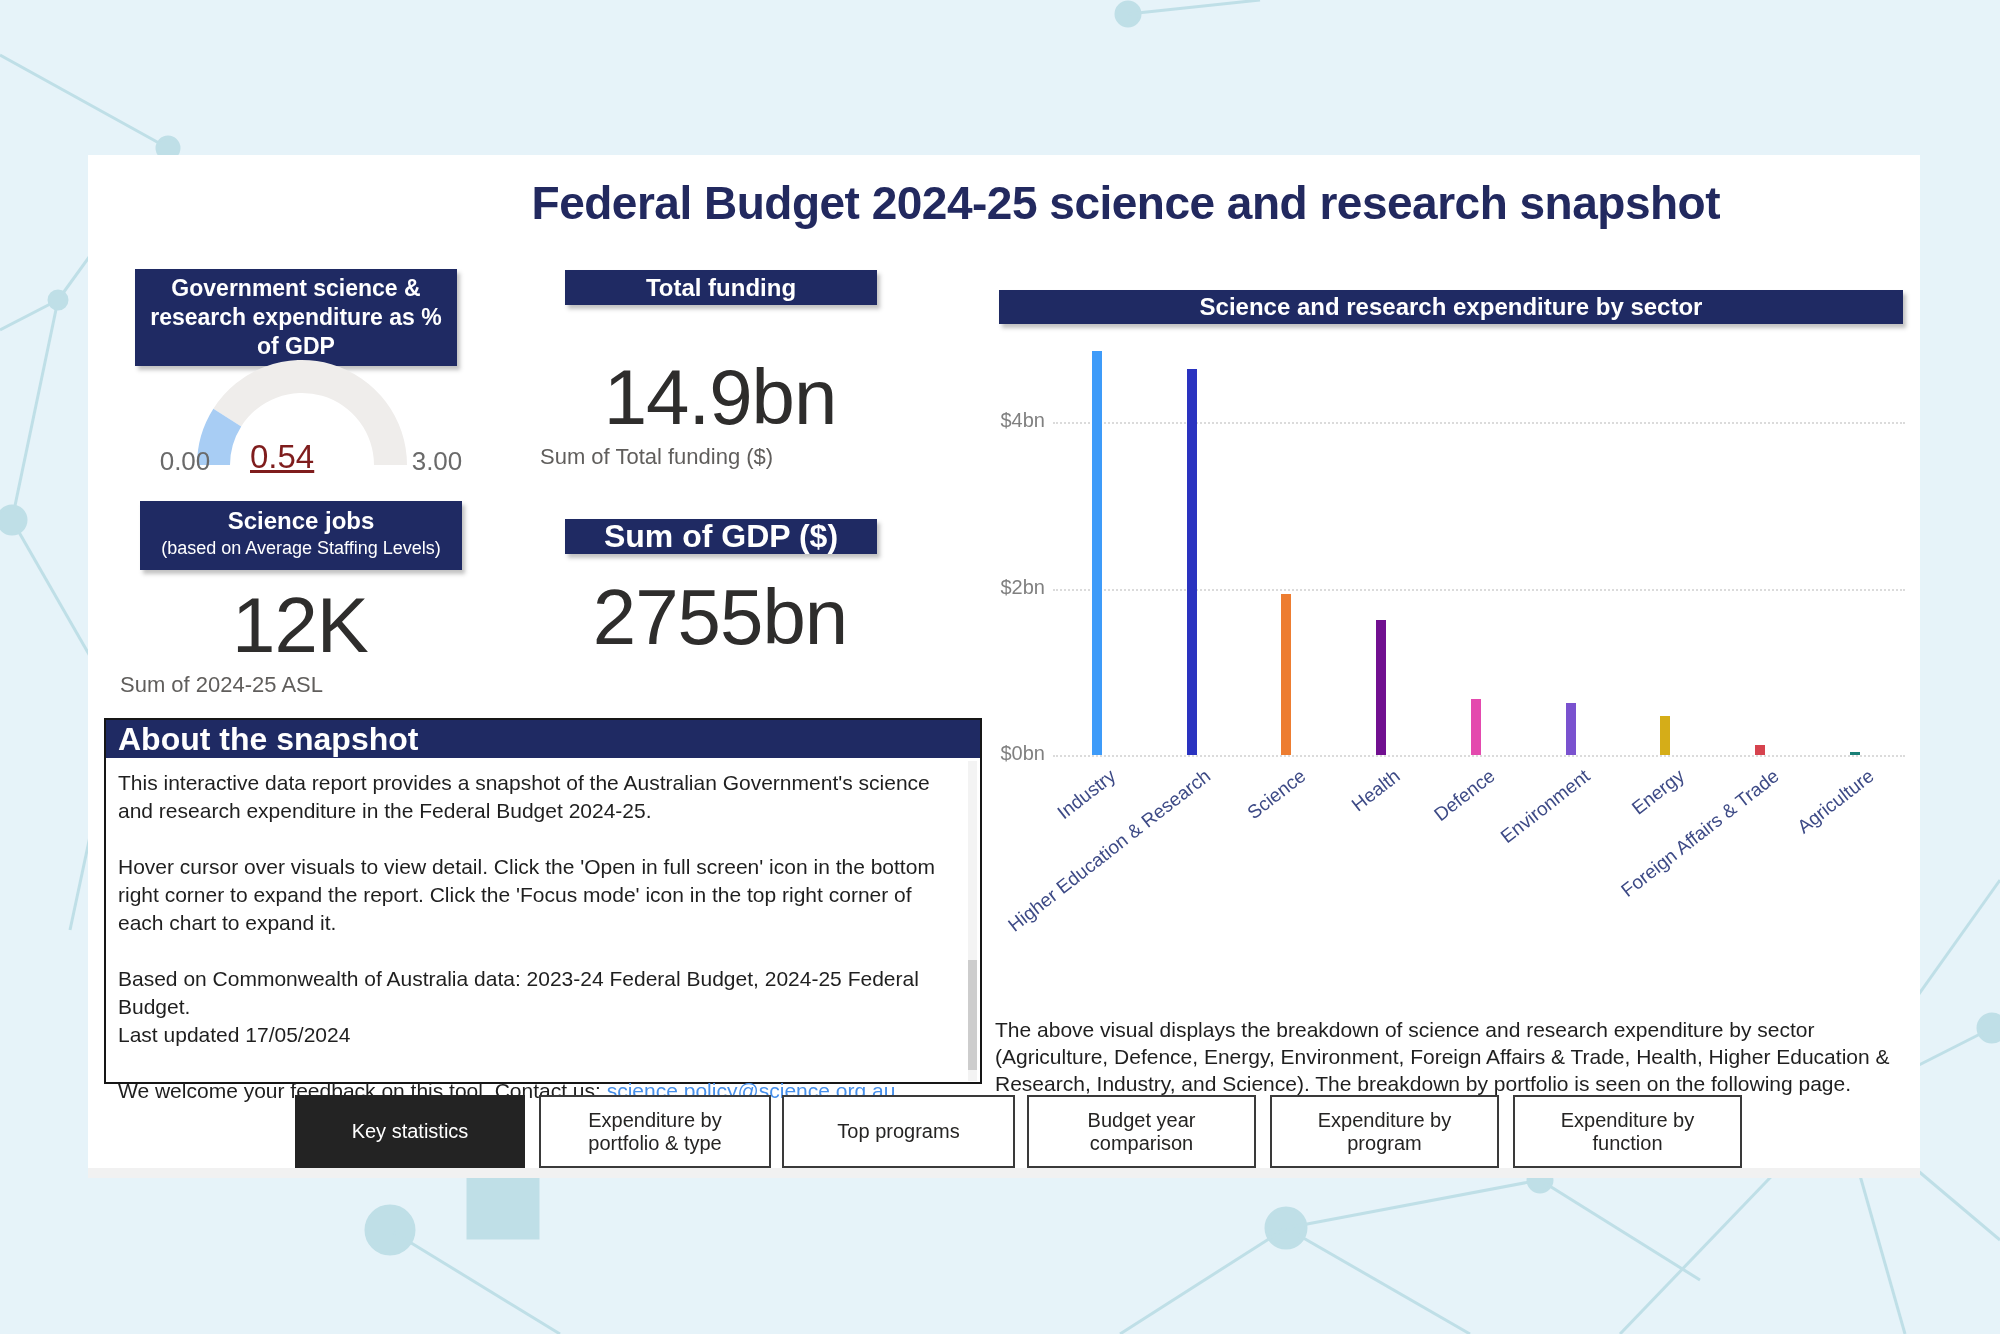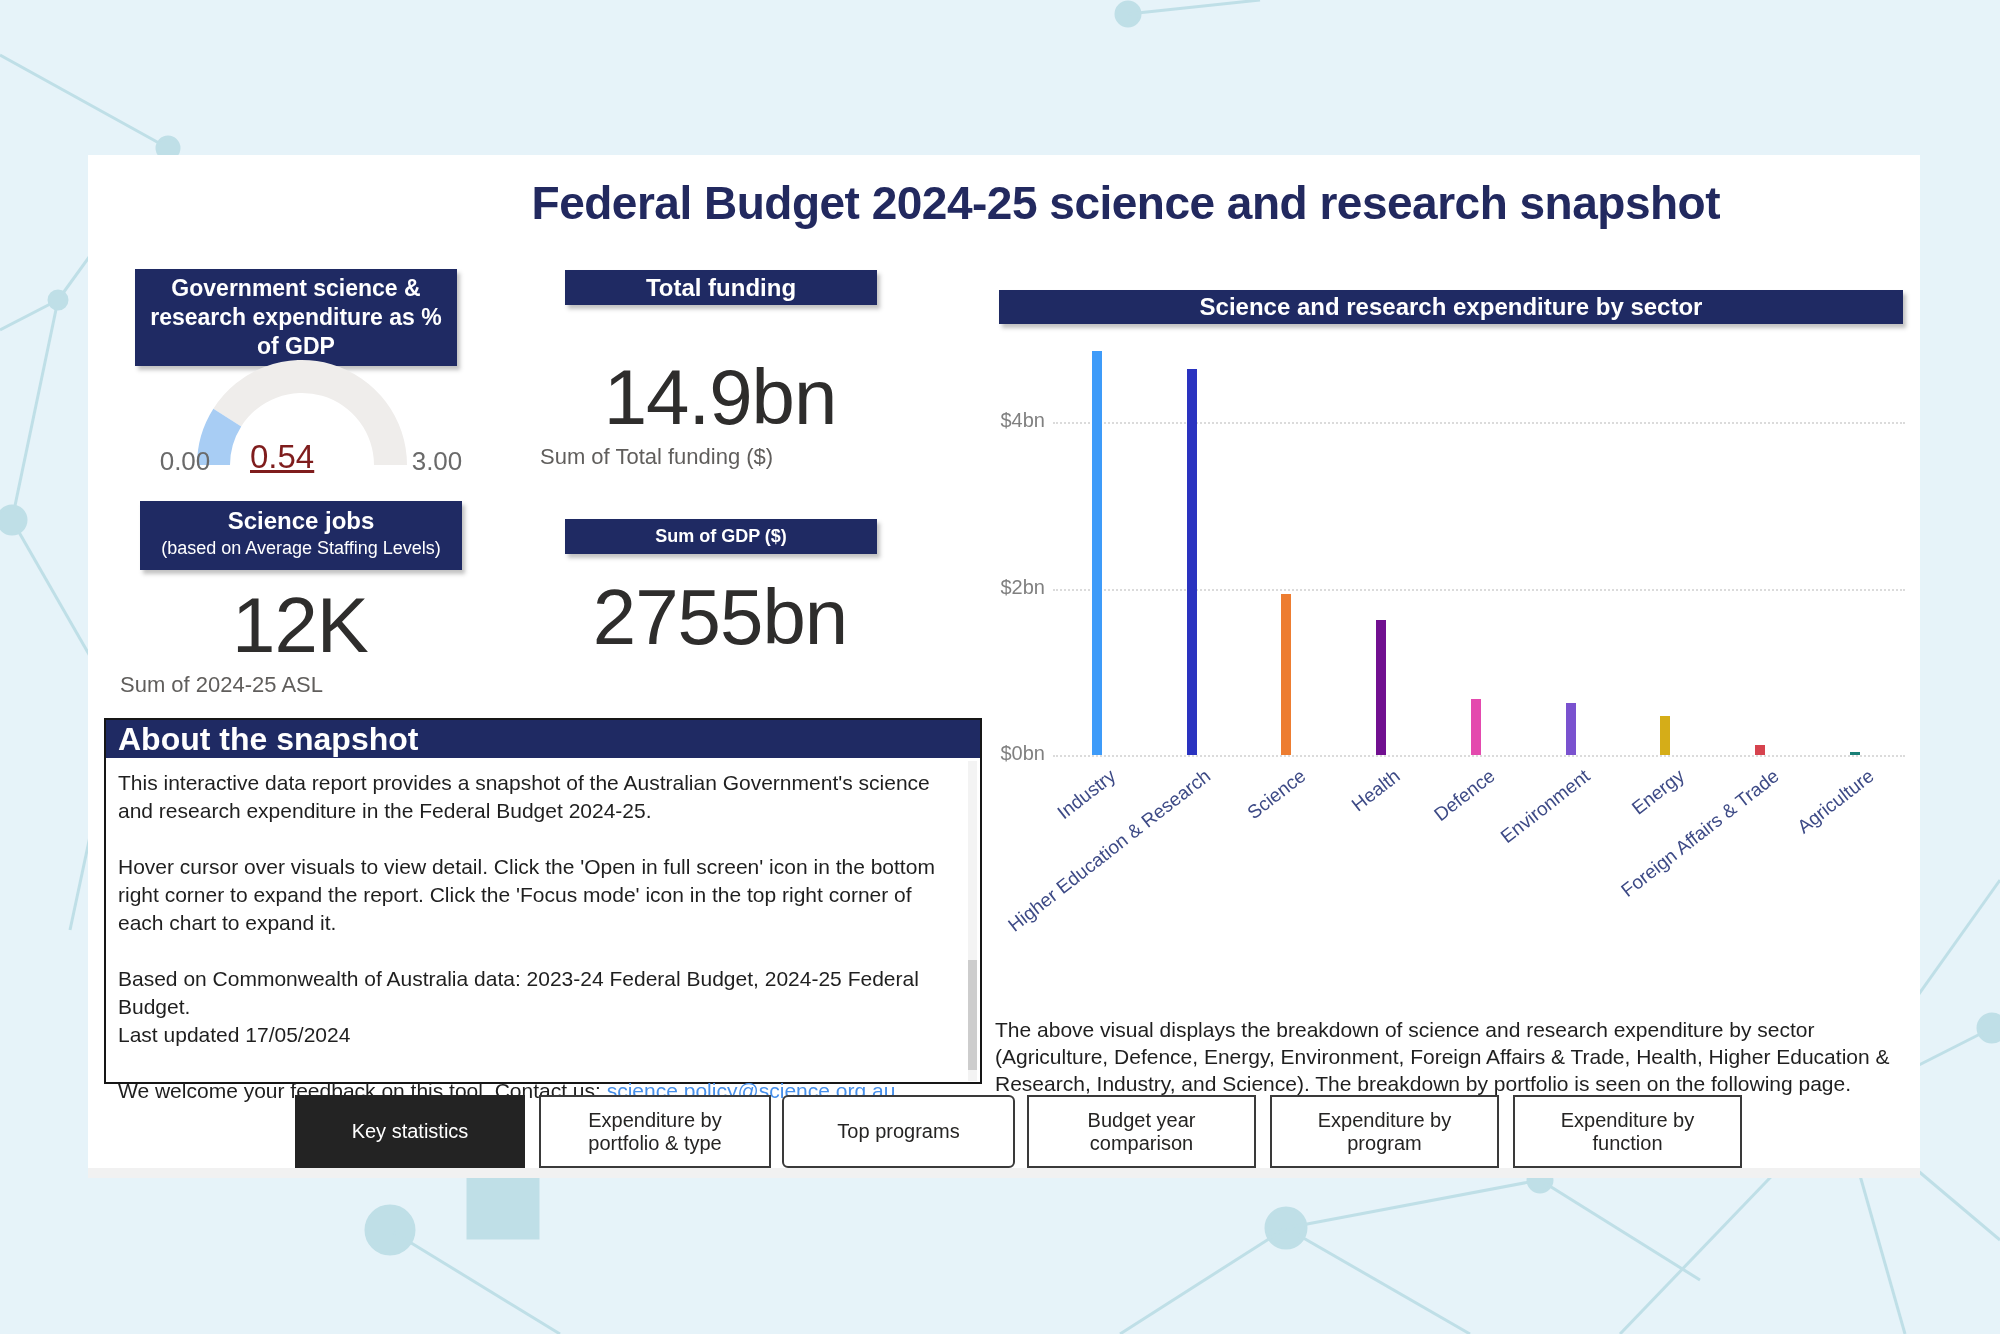--- a/index.html
+++ b/index.html
@@ -12,21 +12,21 @@
   .page-title{left:288px;top:176px;width:1432px;text-align:right;font-size:46px;font-weight:bold;
               color:#22295F;letter-spacing:-.5px;}
   .hdr{background:#1F2A63;color:#fff;text-align:center;font-weight:bold;
        box-shadow:3px 4px 4px rgba(120,120,120,.45);}
   .hdr-gauge{left:135px;top:269px;width:322px;height:97px;font-size:23px;line-height:29px;
              display:flex;align-items:center;justify-content:center;padding:0 6px;box-sizing:border-box;}
   .hdr-tf{left:565px;top:270px;width:312px;height:35px;font-size:24px;line-height:35px;}
   .hdr-jobs{left:140px;top:501px;width:322px;height:69px;padding-top:5px;box-sizing:border-box;}
   .hdr-jobs .l1{font-size:24px;line-height:30px;font-weight:bold;}
   .hdr-jobs .l2{font-size:18px;line-height:24px;font-weight:normal;}
-  .hdr-gdp{left:565px;top:519px;width:312px;height:35px;font-size:18px;line-height:35px;}
+  .hdr-gdp{left:565px;top:519px;width:312px;height:35px;font-size:32px;line-height:35px;}
   .bignum{font-size:78px;color:#2E2D2C;text-align:center;letter-spacing:-1px;}
   .subgray{font-size:22px;color:#605E5C;text-align:left;}
   .gauge-label{font-size:26px;color:#6A6A6A;text-align:center;}
   .gauge-value{font-size:33px;color:#7f1d1d;text-align:left;text-decoration:underline;}
   .about{left:104px;top:718px;width:878px;height:366px;border:2px solid #161616;box-sizing:border-box;background:#fff;}
   .about-hdr{height:38px;background:#1F2A63;color:#fff;font-size:32px;font-weight:bold;line-height:38px;padding-left:12px;}
   .about-body{padding:11px 26px 8px 12px;font-size:21px;line-height:28px;color:#1F1F1F;}
   .about-body p{margin:0 0 28px 0;}
   .about-body p:last-child{margin-bottom:0;}
   .about-link{color:#468FEA;cursor:pointer;}
@@ -148,17 +148,17 @@
       <div class="xlab" style="right: 234.8px; top: 430px;">Energy</div>
       <div class="bar" style="left: 760px; top: 410px; height: 10px; background: rgb(214, 67, 78);"></div>
       <div class="xlab" style="right: 140.1px; top: 430px;">Foreign Affairs &amp; Trade</div>
       <div class="bar" style="left: 855px; top: 417px; height: 3px; background: rgb(26, 128, 119);"></div>
       <div class="xlab" style="right: 45.4px; top: 430px;">Agriculture</div>
     </div>
   <div class="abs chart-caption">The above visual displays the breakdown of science and research expenditure by sector (Agriculture, Defence, Energy, Environment, Foreign Affairs &amp; Trade, Health, Higher Education &amp; Research, Industry, and Science). The breakdown by portfolio is seen on the following page.</div>
 
   <div class="abs navbtn active" style="left:295px;width:230px;">Key statistics</div>
   <div class="abs navbtn" style="left:539px;width:232px;">Expenditure by portfolio &amp; type</div>
-  <div class="abs navbtn" style="left:782px;width:233px;border-radius:6px;">Top programs</div>
+  <div class="abs navbtn" style="left:782px;width:233px;">Top programs</div>
   <div class="abs navbtn" style="left:1270px;width:229px;">Expenditure by program</div>
   <div class="abs navbtn" style="left:1027px;width:229px;">Budget year comparison</div>
   <div class="abs navbtn" style="left:1513px;width:229px;">Expenditure by function</div>
 </div>
 
 </body></html>

